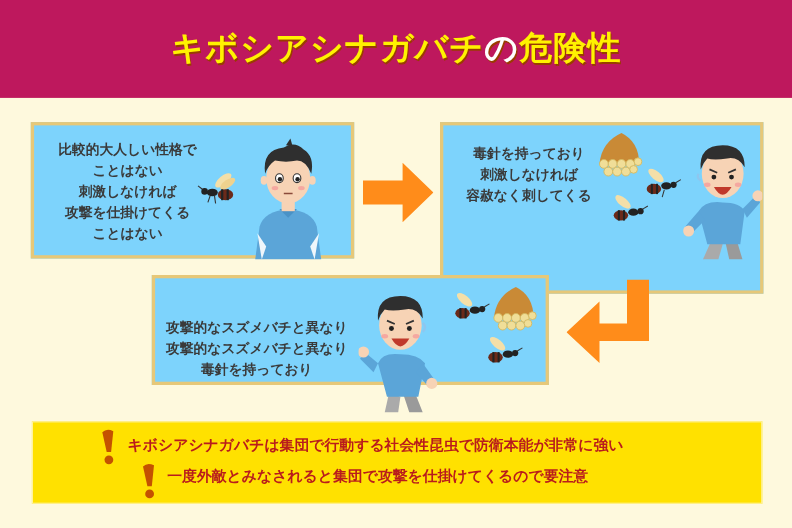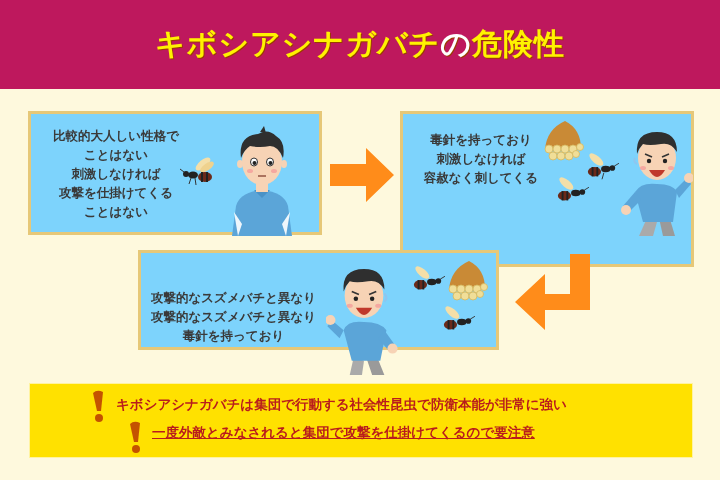--- a/index.html
+++ b/index.html
@@ -239,14 +239,14 @@
 <div class="notice">
   <svg class="excl" style="left:61px; top:5px;" width="16" height="34" viewBox="0 0 16 34">
     <path d="M2 4 Q6 0 12 3 L10 22 L6 22 Z" fill="#c45200"></path>
     <ellipse cx="8" cy="29" rx="4" ry="4" fill="#c45200"></ellipse>
   </svg>
   <div class="notice-line" style="left:86px; top:12px;">キボシアシナガバチは集団で行動する社会性昆虫で防衛本能が非常に強い</div>
   <svg class="excl" style="left:98px; top:36px;" width="16" height="34" viewBox="0 0 16 34">
     <path d="M2 4 Q6 0 12 3 L10 22 L6 22 Z" fill="#c45200"></path>
     <ellipse cx="8" cy="29" rx="4" ry="4" fill="#c45200"></ellipse>
   </svg>
-  <div class="notice-line" style="left:122px; top:40px;text-decoration:underline;">一度外敵とみなされると集団で攻撃を仕掛けてくるので要注意</div>
+  <div class="notice-line" style="left:122px; top:40px;">一度外敵とみなされると集団で攻撃を仕掛けてくるので要注意</div>
 </div>
 
 </body></html>

